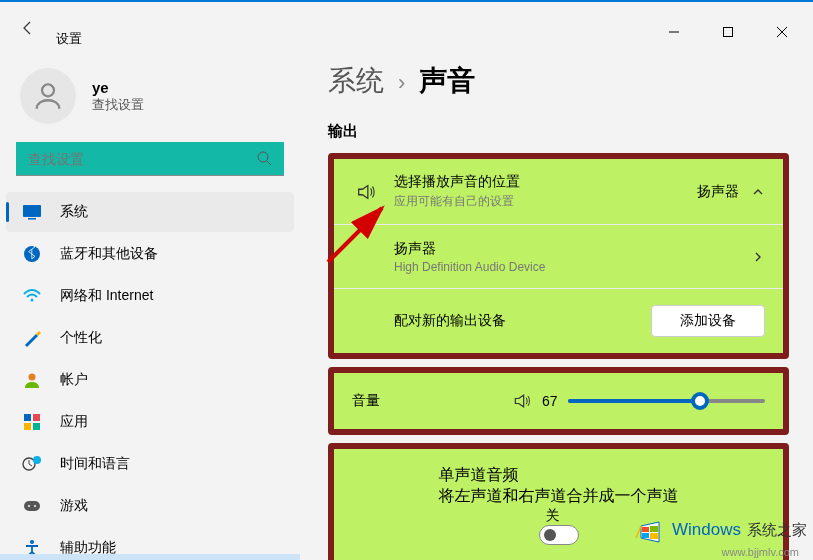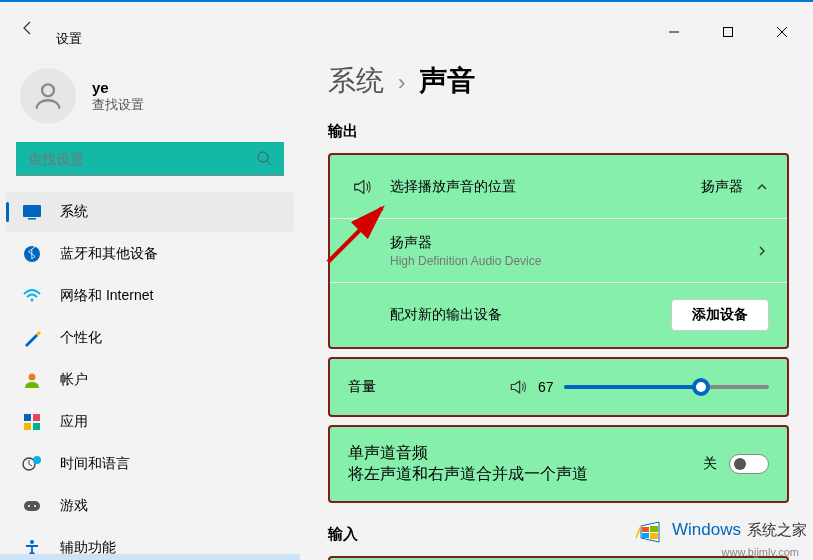--- a/index.html
+++ b/index.html
@@ -32,43 +32,43 @@
 .nav-item .nav-label { font-size: 14px; }
 
 .main { flex: 1; padding: 14px 24px 0 28px; overflow-y: auto; }
 .breadcrumb { display: flex; align-items: baseline; gap: 14px; margin-bottom: 22px; }
 .breadcrumb .crumb { font-size: 28px; color: #555; cursor: pointer; }
 .breadcrumb .sep { font-size: 22px; color: #888; }
 .breadcrumb .current { font-size: 28px; font-weight: 600; color: #000; }
 
 .section-title { font-size: 15px; font-weight: 600; margin-bottom: 12px; }
 
-.card { background: #86efac; border: 2px solid #7f1d1d; border-radius: 4px; margin-bottom: 4px; }
+.card { background: #bef264; border: 6px solid #7f1d1d; border-radius: 4px; margin-bottom: 4px; }
 .row { display: flex; align-items: center; padding: 14px 18px; min-height: 64px; border-bottom: 1px solid #ececec; }
 .row:last-child { border-bottom: none; align-items: center; }
 .row .row-icon { width: 28px; display: flex; align-items: center; justify-content: center; margin-right: 14px; }
 .row .row-text { flex: 1; }
 .row .row-title { font-size: 14px; }
 .row .row-sub { font-size: 12px; color: #777; margin-top: 2px; }
 .row .row-end { display: flex; align-items: center; gap: 12px; font-size: 14px; }
 .row.sub-row { padding-left: 60px; }
 .row.clickable { cursor: pointer; }
 
-.btn-outline { border: 1px solid #ccc; background: #fff; padding: 6px 20px; border-radius: 4px; font-size: 14px; cursor: pointer; font-weight: bold; }
+.btn-outline { border: 1px solid #ccc; background: #fff; padding: 6px 28px; border-radius: 4px; font-size: 14px; cursor: pointer; }
 
 .volume-row { display: flex; align-items: center; padding: 18px; }
 .volume-row .label { font-size: 14px; flex: 0 0 160px; }
 .volume-row .vol-icon { margin-right: 10px; }
 .volume-row .vol-val { font-size: 14px; margin-right: 10px; }
 .slider-wrap { flex: 1; position: relative; height: 20px; display: flex; align-items: center; }
 .slider-track { width: 100%; height: 4px; background: #888; border-radius: 2px; position: relative; }
 .slider-fill { position: absolute; left: 0; top: 0; height: 4px; background: #0067c0; border-radius: 2px; }
 .slider-thumb { position: absolute; width: 18px; height: 18px; background: #fff; border: 4px solid #0067c0; border-radius: 50%; top: -7px; transform: translateX(-50%); cursor: pointer; }
 
-.toggle-row { display: flex; align-items: center; padding: 16px 18px; }
+.toggle-row { display: flex; align-items: center; padding: 16px 18px; flex-direction: column; }
 .toggle-row .row-text { flex: 1; }
 .toggle-row .state { font-size: 14px; margin-right: 12px; }
 .toggle { width: 40px; height: 20px; border-radius: 10px; background: #fff; border: 1px solid #888; position: relative; cursor: pointer; }
 .toggle .knob { width: 12px; height: 12px; background: #555; border-radius: 50%; position: absolute; top: 3px; left: 4px; }
 
 .spacer { height: 4px; }
 
 .arrow-annotation { position: absolute; left: 320px; top: 190px; pointer-events: none; }
 
 .watermark { position: absolute; right: 6px; bottom: 16px; display: flex; align-items: center; gap: 6px; font-size: 12px; }
@@ -235,20 +235,21 @@
     <div class="card">
       <div class="row clickable">
         <span class="row-icon">
           <svg width="22" height="22" viewBox="0 0 24 24">
               <path d="M4 9v6h4l6 4V5l-6 4H4z" fill="none" stroke="#333" stroke-width="1.4"></path>
               <path d="M17 8c1.5 1.5 1.5 6.5 0 8M19 6c2.5 2.5 2.5 9.5 0 12" stroke="#333" fill="none" stroke-width="1.2"></path>
             </svg>
         </span>
         <div class="row-text">
           <div class="row-title">选择播放声音的位置</div>
+          <div class="row-sub">应用可能有自己的设置</div>
         </div>
         <div class="row-end">
           <span>扬声器</span>
           <span>
               <svg width="14" height="14">
                 <path d="M3 9l4-4 4 4" stroke="#333" fill="none" stroke-width="1.4"></path>
               </svg>
             </span>
         </div>
       </div>

